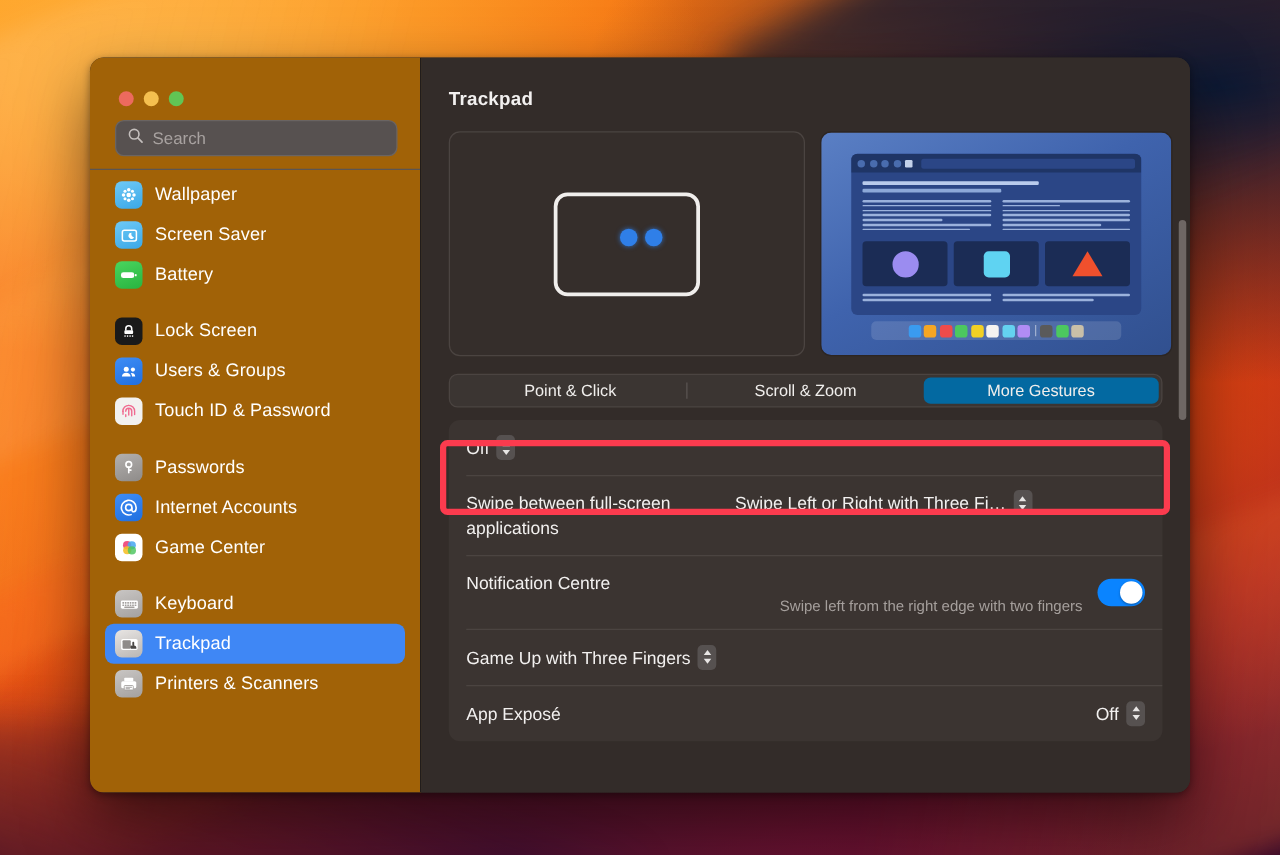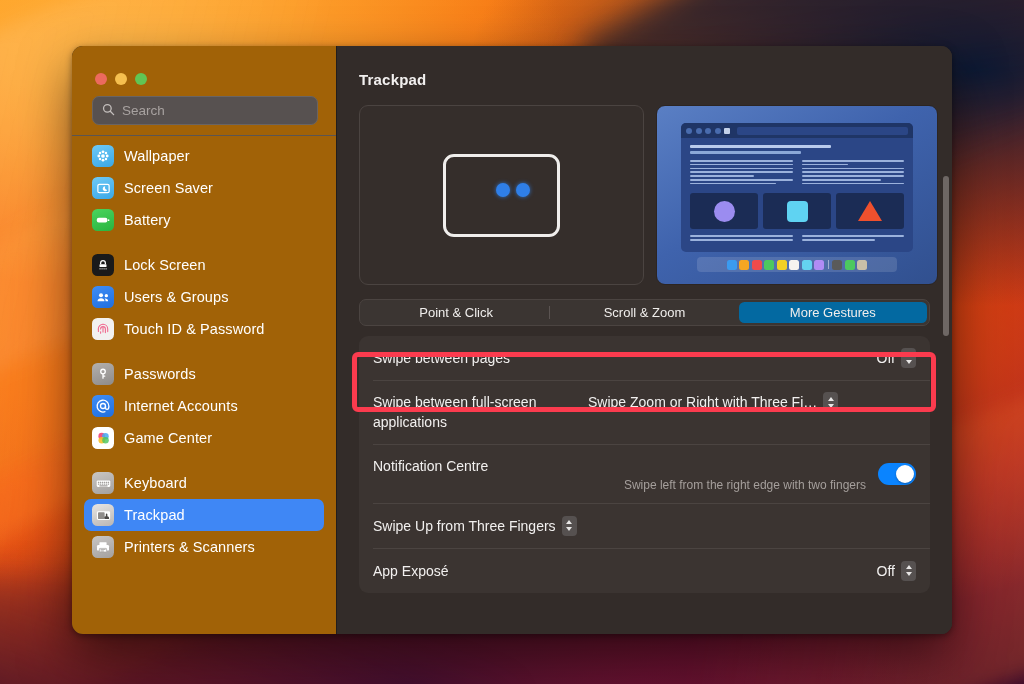--- a/index.html
+++ b/index.html
@@ -639,39 +639,36 @@
         <span>Scroll &amp; Zoom</span>
       </div>
       <div class="tab active">
         <span>More Gestures</span>
       </div>
     </div>
 
     <div class="settings">
 
       <div class="srow">
-        <div class="sleft">
-          <div class="slabel">Swipe between pages</div>
-        </div>
         <div class="sright">
           <span class="svalue">Off</span>
           <div class="stepper">
             <div class="st-up"></div>
               <div class="st-dn"></div>
           </div>
         </div>
       </div>
       <div class="srow-divider"></div>
 
       <div class="srow two-line">
         <div class="sleft" style="max-width:215px">
           <div class="slabel">Swipe between full-screen applications</div>
         </div>
         <div class="sright">
-          <span class="svalue">Swipe Zoom or Right with Three Fi…</span>
+          <span class="svalue">Swipe Left or Right with Three Fi…</span>
           <div class="stepper">
             <div class="st-up"></div>
               <div class="st-dn"></div>
           </div>
         </div>
       </div>
       <div class="srow-divider"></div>
 
       <div class="srow two-line">
         <div class="sleft">
@@ -681,21 +678,21 @@
         <div class="sright" style="align-self:center">
           <div class="toggle">
             <div class="knob"></div>
           </div>
         </div>
       </div>
       <div class="srow-divider"></div>
 
       <div class="srow">
         <div class="sright">
-          <span class="svalue">Swipe Up from Three Fingers</span>
+          <span class="svalue">Game Up with Three Fingers</span>
           <div class="stepper">
             <div class="st-up"></div>
               <div class="st-dn"></div>
           </div>
         </div>
       </div>
       <div class="srow-divider"></div>
 
       <div class="srow">
         <div class="sleft">

